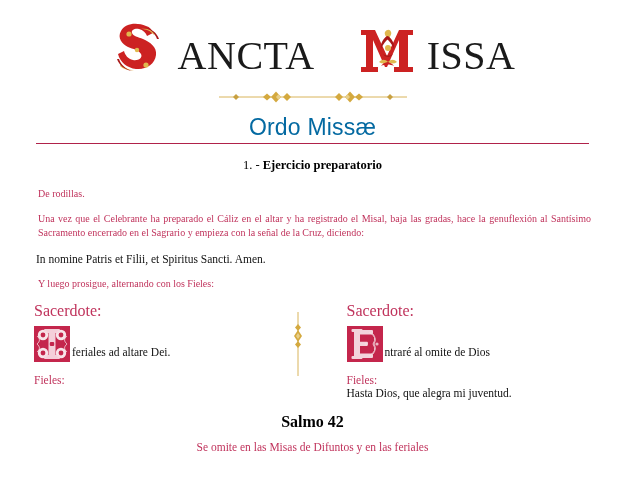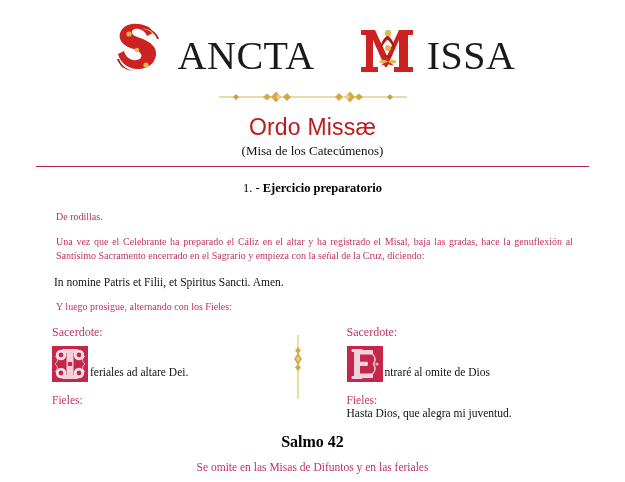--- a/index.html
+++ b/index.html
@@ -59,42 +59,42 @@
     width: 200px;
     height: 14px;
   }
 
   
   .doc-title {
     font-family: "Liberation Sans", "DejaVu Sans", sans-serif;
     font-size: 23px;
     font-weight: 400;
     text-align: center;
-    color: #b91c1c;
+    color: #0369a1;
     margin: 10px 0 2px 0;
     letter-spacing: 0.2px;
   }
   .doc-subtitle {
     font-family: "Liberation Serif", "DejaVu Serif", serif;
     font-size: 13px;
     text-align: center;
     color: #111111;
     margin: 0 0 7px 0;
   }
 
   .hr-red {
     border: 0;
     border-top: 1px solid #b0224a;
     margin: 0 36px 0 36px;
     height: 0;
   }
 
   
   .body-wrap {
-    padding: 0 52px;
+    padding: 0 34px;
     box-sizing: border-box;
   }
 
   .section-head {
     text-align: center;
     font-size: 12.5px;
     margin: 14px 0 14px 0;
     color: #000;
   }
   .section-head .num { font-weight: 400; }
@@ -122,21 +122,21 @@
     margin-top: 4px;
   }
   .col {
     width: 50%;
     box-sizing: border-box;
   }
   .col.right { padding-left: 34px; }
 
   .speaker {
     color: #c0335c;
-    font-size: 12px;
+    font-size: 16px;
     margin: 0 0 6px 0;
   }
 
   .verse {
     display: flex;
     align-items: flex-start;
     min-height: 40px;
   }
   .dropcap {
     flex: 0 0 auto;
@@ -264,21 +264,20 @@
         </g>
         <g fill="#e8cf8a">
           <polygon points="63,7 65.5,4 68,7 65.5,10"></polygon>
           <polygon points="137,7 134.5,4 132,7 134.5,10"></polygon>
         </g>
       </svg>
     </div>
   </div>
 
   <h1 class="doc-title">Ordo Missæ</h1>
-  <div class="doc-subtitle">(Misa de los Catecúmenos)</div>
 
   <hr class="hr-red">
 
   <div class="body-wrap">
 
     <div class="section-head">
       <span class="num">1. -</span>
       <span class="ttl">Ejercicio preparatorio</span>
     </div>
 

